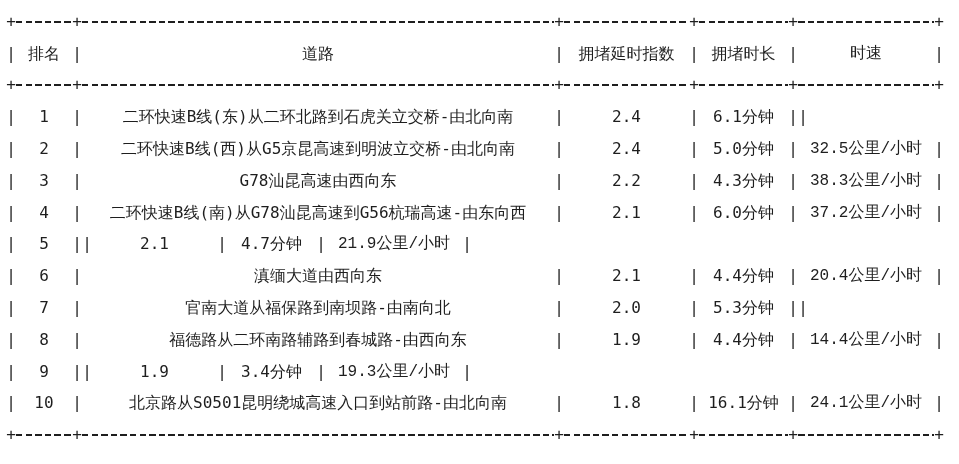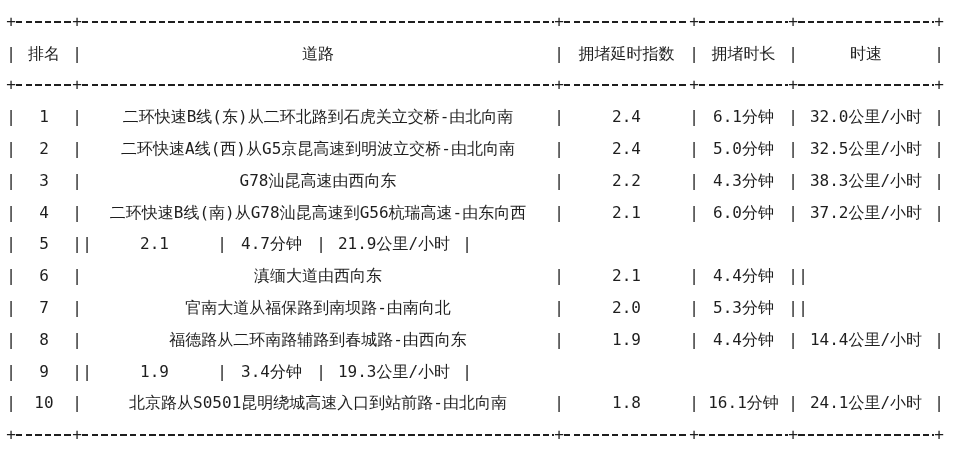--- a/index.html
+++ b/index.html
@@ -34,21 +34,21 @@
   .cell {
     flex: none;
     text-align: center;
     white-space: nowrap;
     line-height: 1;
   }
   .c1 { width: 56px; }
   .c2 { width: 472px; }
   .c3 { width: 125px; }
   .c4 { width: 89px; }
-  .c5 { width: 136px; }
+  .c5 { width: 136px; font-family: Liberation Mono, monospace; }
   .sep .cell {
     align-self: stretch;
     background: repeating-linear-gradient(90deg, #1e1e1e 0 6.5px, transparent 6.5px 9.6px) center / 100% 2px no-repeat;
   }
 </style>
 </head>
 <body>
 
 <div class="screen">
   <div class="ascii-table">
@@ -98,29 +98,28 @@
     <div class="line row">
       <span class="pipe"></span>
         <span class="cell c1">1</span>
         <span class="pipe"></span>
         <span class="cell c2">二环快速B线(东)从二环北路到石虎关立交桥-由北向南</span>
         <span class="pipe"></span>
         <span class="cell c3">2.4</span>
         <span class="pipe"></span>
         <span class="cell c4">6.1分钟</span>
         <span class="pipe"></span>
-        <span class="cell c5">32.0公里/小时</span>
         <span class="pipe"></span>
     </div>
 
     <div class="line row">
       <span class="pipe"></span>
         <span class="cell c1">2</span>
         <span class="pipe"></span>
-        <span class="cell c2">二环快速A线(西)从G5京昆高速到明波立交桥-由北向南</span>
+        <span class="cell c2">二环快速B线(西)从G5京昆高速到明波立交桥-由北向南</span>
         <span class="pipe"></span>
         <span class="cell c3">2.4</span>
         <span class="pipe"></span>
         <span class="cell c4">5.0分钟</span>
         <span class="pipe"></span>
         <span class="cell c5">32.5公里/小时</span>
         <span class="pipe"></span>
     </div>
 
     <div class="line row">
@@ -167,20 +166,21 @@
     <div class="line row">
       <span class="pipe"></span>
         <span class="cell c1">6</span>
         <span class="pipe"></span>
         <span class="cell c2">滇缅大道由西向东</span>
         <span class="pipe"></span>
         <span class="cell c3">2.1</span>
         <span class="pipe"></span>
         <span class="cell c4">4.4分钟</span>
         <span class="pipe"></span>
+        <span class="cell c5">20.4公里/小时</span>
         <span class="pipe"></span>
     </div>
 
     <div class="line row">
       <span class="pipe"></span>
         <span class="cell c1">7</span>
         <span class="pipe"></span>
         <span class="cell c2">官南大道从福保路到南坝路-由南向北</span>
         <span class="pipe"></span>
         <span class="cell c3">2.0</span>

